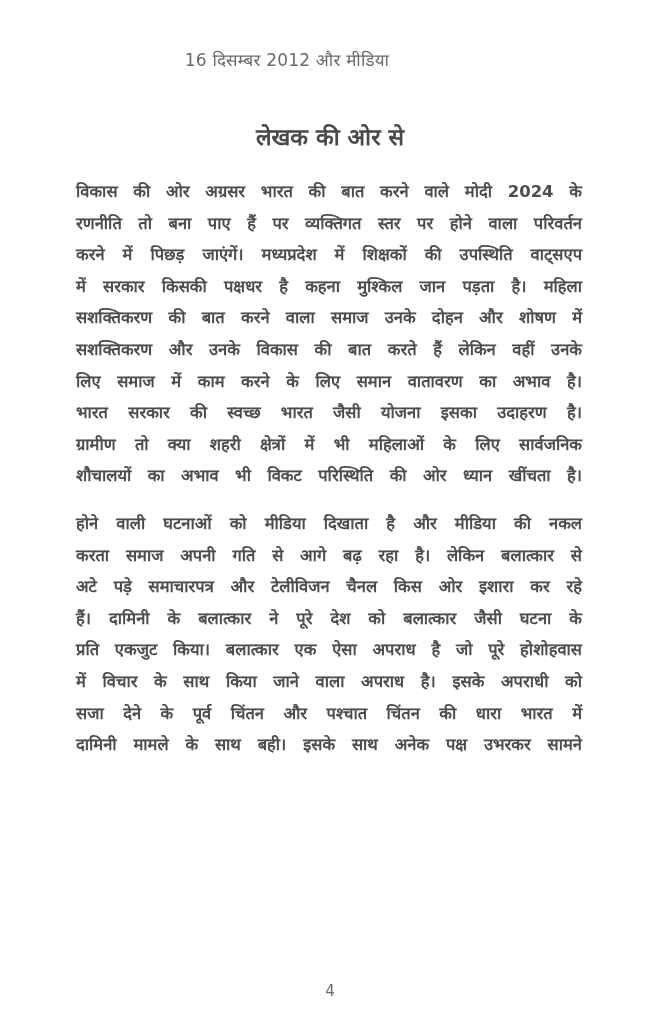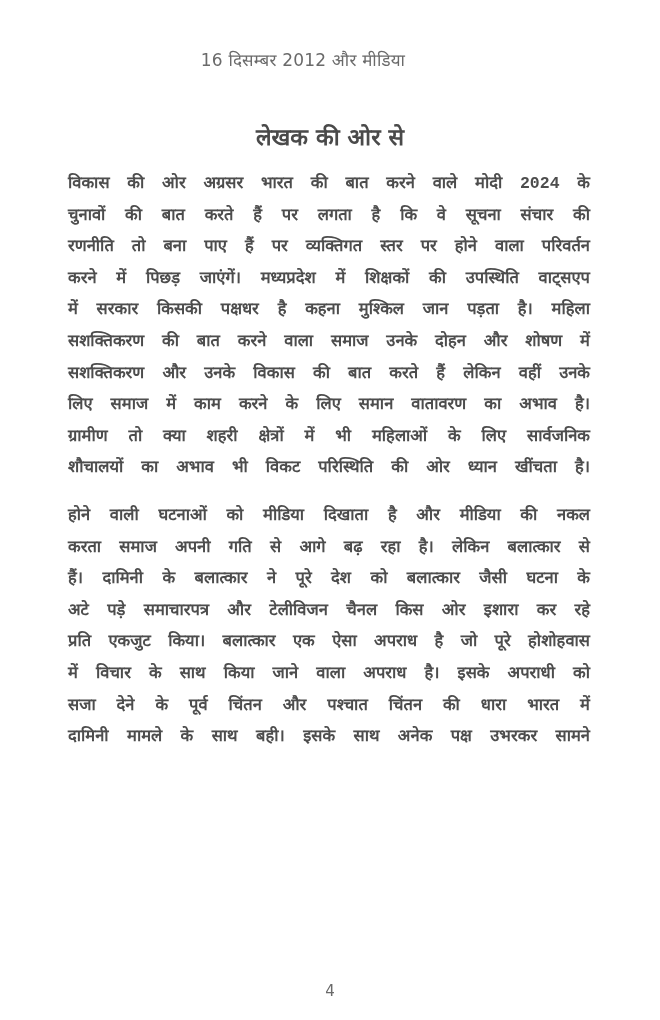--- a/index.html
+++ b/index.html
@@ -11,21 +11,21 @@
       width: 660px;
       height: 1020px;
       position: relative;
       overflow: hidden;
       font-family: "DejaVu Sans", sans-serif;
       color: #4a4a4a;
     }
     .page-header {
       position: absolute;
       top: 48px;
-      left: 16px;
+      left: 0;
       width: 574px;
       text-align: center;
       font-size: 17px;
       color: #6a6a6a;
       letter-spacing: 0.2px;
     }
     .section-title {
       position: absolute;
       top: 120px;
       left: 0;
@@ -45,22 +45,21 @@
       font-weight: bold;
       color: #4d4d4d;
     }
     .line {
       display: block;
       text-align: justify;
       text-align-last: justify;
       white-space: nowrap;
     }
     .para {
-      margin: 8px;
-      font-family: Liberation Mono, monospace;
+      margin: 16px;
     }
     .para + .para {
       margin-top: 16px;
     }
     .page-number {
       position: absolute;
       top: 982px;
       left: 0;
       width: 660px;
       text-align: center;
@@ -71,35 +70,35 @@
 </head>
 <body>
 
 <div class="page-header">16 दिसम्बर 2012 और  मीडिया</div>
 
 <div class="section-title">लेखक की ओर से</div>
 
 <div class="body-text">
   <div class="para">
     <span class="line">विकास की ओर अग्रसर भारत की बात करने वाले मोदी 2024 के</span>
-    <span class="line">चुनावों की बात करते हैं पर लगता है कि वे सूचना संचार की</span>
     <span class="line">रणनीति तो बना पाए हैं पर व्यक्तिगत स्तर पर होने वाला परिवर्तन</span>
     <span class="line">करने में पिछड़ जाएंगें। मध्यप्रदेश में शिक्षकों की उपस्थिति वाट्सएप</span>
     <span class="line">में सरकार किसकी पक्षधर है कहना मुश्किल जान पड़ता है। महिला</span>
     <span class="line">सशक्तिकरण की बात करने वाला समाज उनके दोहन और शोषण में</span>
     <span class="line">सशक्तिकरण और उनके विकास की बात करते हैं लेकिन वहीं उनके</span>
     <span class="line">लिए समाज में काम करने के लिए समान वातावरण का अभाव है।</span>
+    <span class="line">भारत सरकार की स्वच्छ भारत जैसी योजना इसका उदाहरण है।</span>
     <span class="line">ग्रामीण तो क्या शहरी क्षेत्रों में भी महिलाओं के लिए सार्वजनिक</span>
     <span class="line">शौचालयों का अभाव भी विकट परिस्थिति की ओर ध्यान खींचता है।</span>
   </div>
   <div class="para">
     <span class="line">होने वाली घटनाओं को मीडिया दिखाता है और मीडिया की नकल</span>
     <span class="line">करता समाज अपनी गति से आगे बढ़ रहा है। लेकिन बलात्कार से</span>
+    <span class="line">अटे पड़े समाचारपत्र और टेलीविजन चैनल किस ओर इशारा कर रहे</span>
     <span class="line">हैं। दामिनी के बलात्कार ने पूरे देश को बलात्कार जैसी घटना के</span>
-    <span class="line">अटे पड़े समाचारपत्र और टेलीविजन चैनल किस ओर इशारा कर रहे</span>
     <span class="line">प्रति एकजुट किया। बलात्कार एक ऐसा अपराध है जो पूरे होशोहवास</span>
     <span class="line">में विचार के साथ किया जाने वाला अपराध है। इसके अपराधी को</span>
     <span class="line">सजा देने के पूर्व चिंतन और पश्चात चिंतन की धारा भारत में</span>
     <span class="line">दामिनी मामले के साथ बही। इसके साथ अनेक पक्ष उभरकर सामने</span>
   </div>
 </div>
 
 <div class="page-number">4</div>
 
 </body></html>

